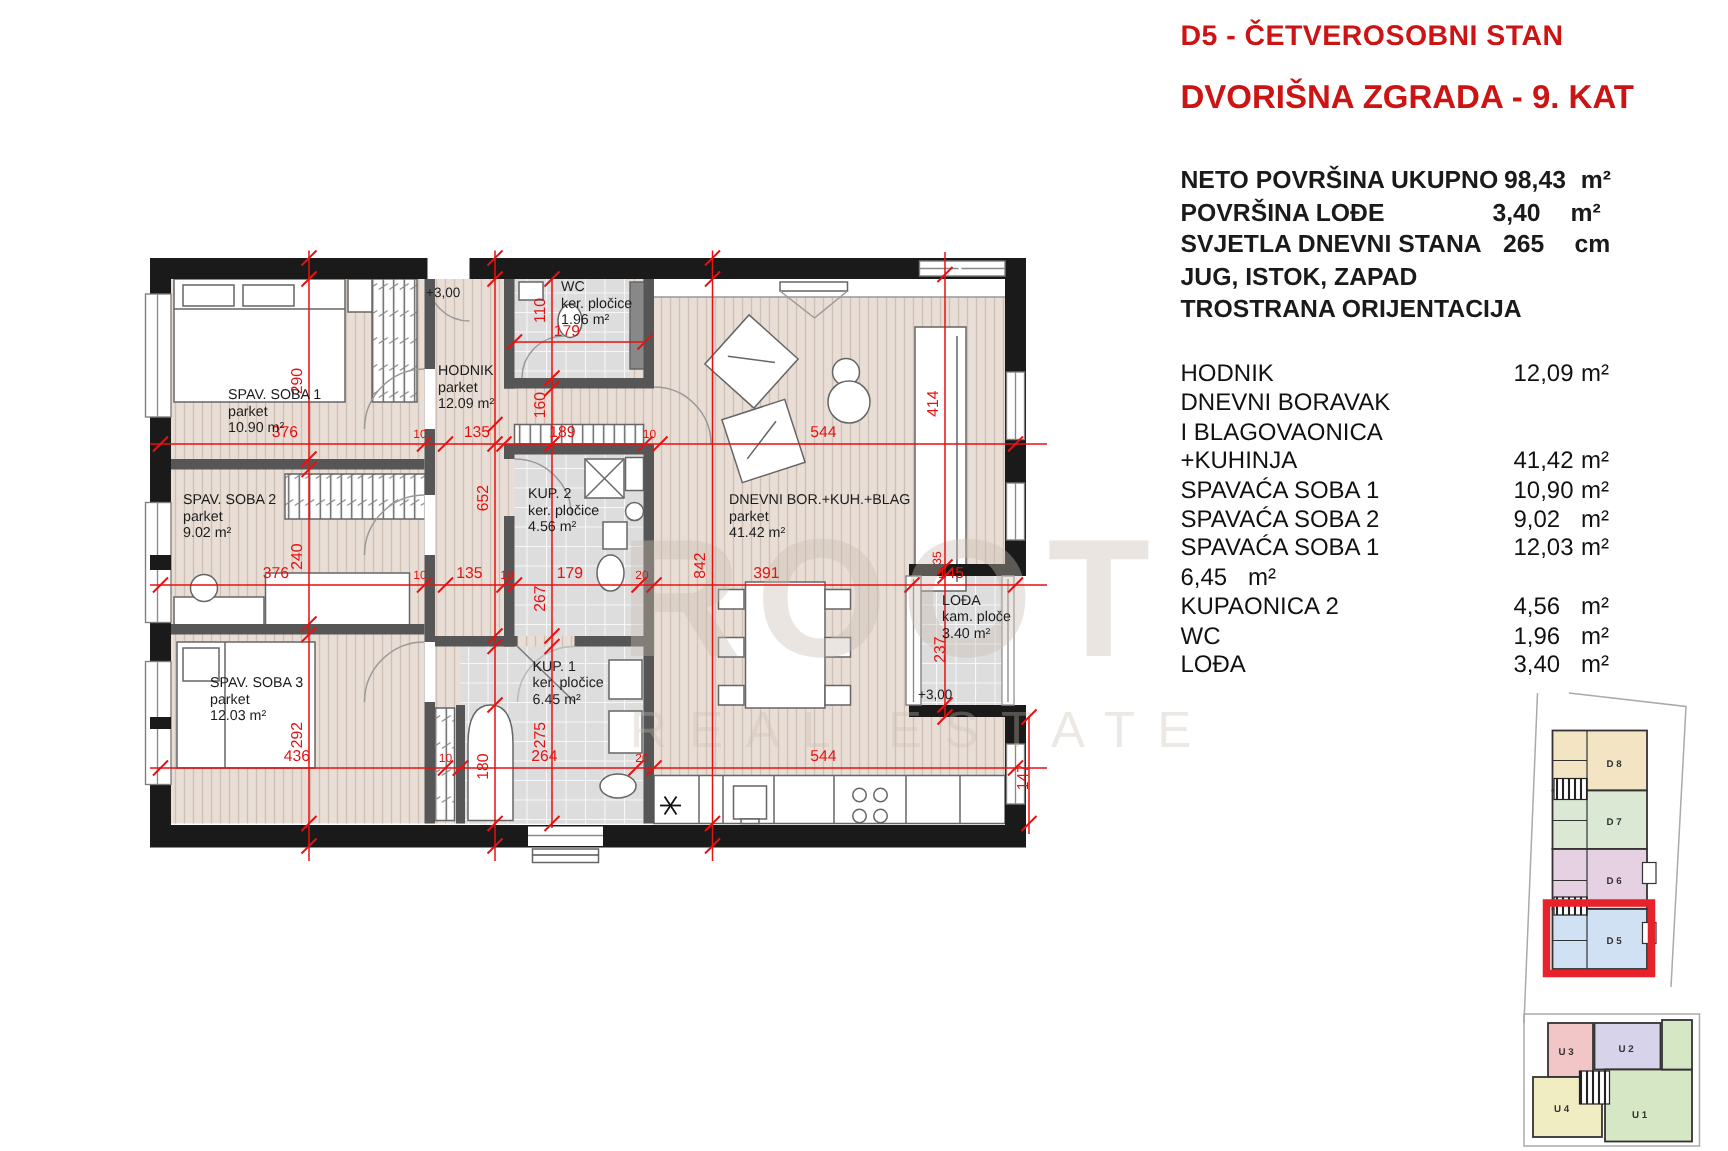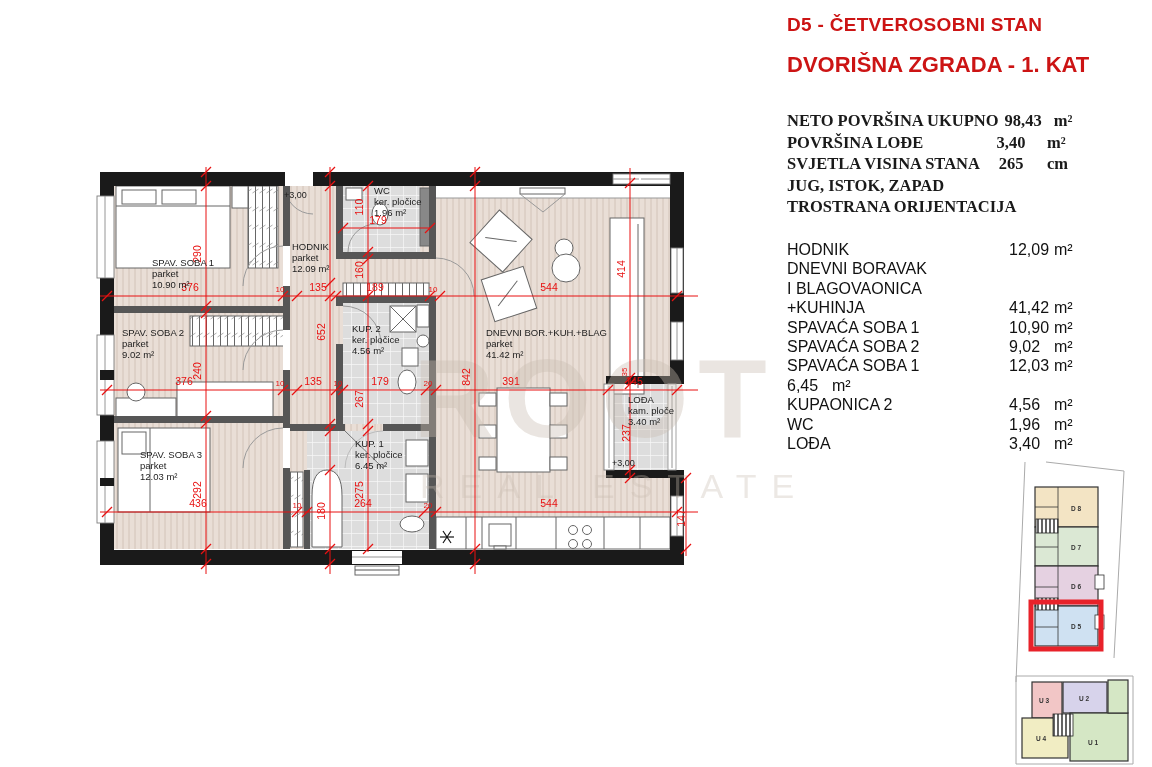--- a/index.html
+++ b/index.html
@@ -5,21 +5,21 @@
   html,body{margin:0;padding:0;}
   body{
     width:1152px;height:767px;position:relative;overflow:hidden;
     background:#ffffff;font-family:"Liberation Sans",sans-serif;
   }
   #plan-svg{position:absolute;left:0;top:0;width:1152px;height:767px;}
   .hdr{position:absolute;left:787px;color:#cc1414;font-weight:bold;white-space:nowrap;}
   .hdr.title{top:14px;font-size:19px;letter-spacing:.3px;}
   .hdr.subtitle{top:52px;font-size:22px;}
   #summary{position:absolute;left:787px;top:110px;width:298px;}
-  .info-row{display:flex;font-size:16.5px;font-weight:bold;color:#1a1a1a;line-height:21.5px;white-space:nowrap;font-family:Liberation Serif, serif;}
+  .info-row{display:flex;font-size:16.5px;font-weight:bold;color:#1a1a1a;line-height:21.5px;white-space:nowrap;}
   .info-row .lbl{flex:1;}
   .info-row .val{width:60px;text-align:center;}
   .info-row .unit{width:38px;padding-left:6px;}
   #room-list{position:absolute;left:787px;top:240px;width:300px;}
   .room-row{display:flex;font-size:16px;color:#111;line-height:19.4px;white-space:nowrap;}
   .room-row .lbl{width:222px;}
   .room-row .val{width:45px;}
   .room-row .unit{flex:1;}
   svg text{font-family:"Liberation Sans",sans-serif;}
   .room-name,.room-sub{fill:#1c1c1c;font-size:9.5px;}
@@ -418,34 +418,34 @@
       <text x="1076" y="589" class="unit-label">D 6</text>
       <text x="1076" y="629" class="unit-label">D 5</text>
       <text x="1044" y="703" class="unit-label">U 3</text>
       <text x="1084" y="701" class="unit-label">U 2</text>
       <text x="1041" y="741" class="unit-label">U 4</text>
       <text x="1093" y="745" class="unit-label">U 1</text>
     </g>
 </svg>
 
 <div class="hdr title">D5 - ČETVEROSOBNI STAN</div>
-<div class="hdr subtitle">DVORIŠNA ZGRADA - 1. KAT</div>
+<div class="hdr subtitle">DVORIŠNA ZGRADA - 9. KAT</div>
 <div id="summary">
     <div class="info-row">
       <span class="lbl">NETO POVRŠINA UKUPNO</span>
       <span class="val">98,43</span>
       <span class="unit">m²</span>
     </div>
     <div class="info-row">
       <span class="lbl">POVRŠINA LOĐE</span>
       <span class="val">3,40</span>
       <span class="unit">m²</span>
     </div>
     <div class="info-row">
-      <span class="lbl">SVJETLA VISINA STANA</span>
+      <span class="lbl">SVJETLA DNEVNI STANA</span>
       <span class="val">265</span>
       <span class="unit">cm</span>
     </div>
     <div class="info-row">
       <span class="lbl">JUG, ISTOK, ZAPAD</span>
       <span class="val"></span>
       <span class="unit"></span>
     </div>
     <div class="info-row">
       <span class="lbl">TROSTRANA ORIJENTACIJA</span>

